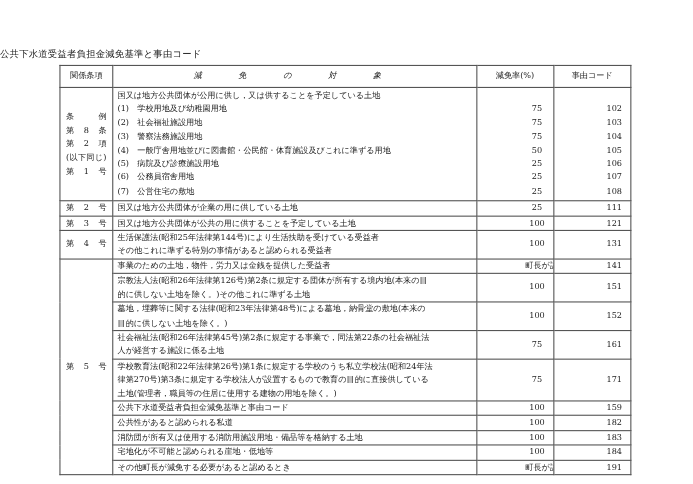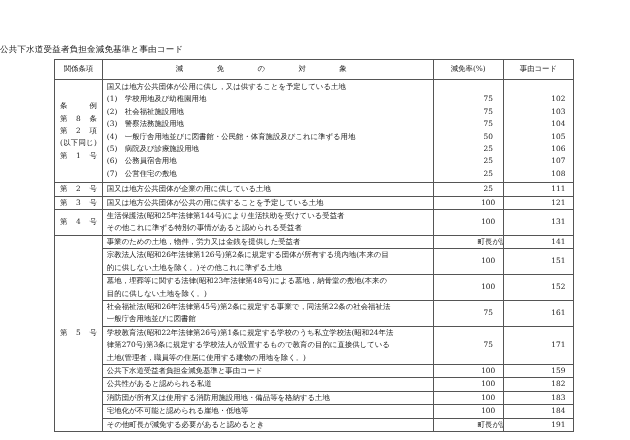--- a/index.html
+++ b/index.html
@@ -15,21 +15,21 @@
   .c1 { width: 45px; }
   .c2 { width: 311px; }
   .c3 { width: 66px; }
   .c4 { width: 66px; }
   td.num { text-align: center; padding-left: 44px; }
   td.lbl { text-align: justify; text-align-last: justify; padding: 0 5px; }
   .desc-line { display: block; }
   .sub { display: block; padding-left: 0; }
   .sub .n { display: inline-block; width: 18px; }
   .spacer { display: block; height: 12.4px; }
-  .hdr-spread { letter-spacing: 13px; }
+  .hdr-spread { letter-spacing: 13px; font-style: italic; }
   .stack span { display: block; text-align-last: justify; }
 </style>
 </head>
 <body>
 
 <div class="title">公共下水道受益者負担金減免基準と事由コード</div>
 
 <table>
   <colgroup>
     <col class="c1">
@@ -131,21 +131,21 @@
       <td>
         <span class="desc-line">墓地，埋葬等に関する法律(昭和23年法律第48号)による墓地，納骨堂の敷地(本来の</span>
         <span class="desc-line">目的に供しない土地を除く。)</span>
       </td>
       <td class="num">100</td>
       <td class="num">152</td>
     </tr>
     <tr>
       <td>
         <span class="desc-line">社会福祉法(昭和26年法律第45号)第2条に規定する事業で，同法第22条の社会福祉法</span>
-        <span class="desc-line">一般庁舎用地並びに図書館</span>
+        <span class="desc-line">人が経営する施設に係る土地</span>
       </td>
       <td class="num">75</td>
       <td class="num">161</td>
     </tr>
     <tr>
       <td>
         <span class="desc-line">学校教育法(昭和22年法律第26号)第1条に規定する学校のうち私立学校法(昭和24年法</span>
         <span class="desc-line">律第270号)第3条に規定する学校法人が設置するもので教育の目的に直接供している</span>
         <span class="desc-line">土地(管理者，職員等の住居に使用する建物の用地を除く。)</span>
       </td>

